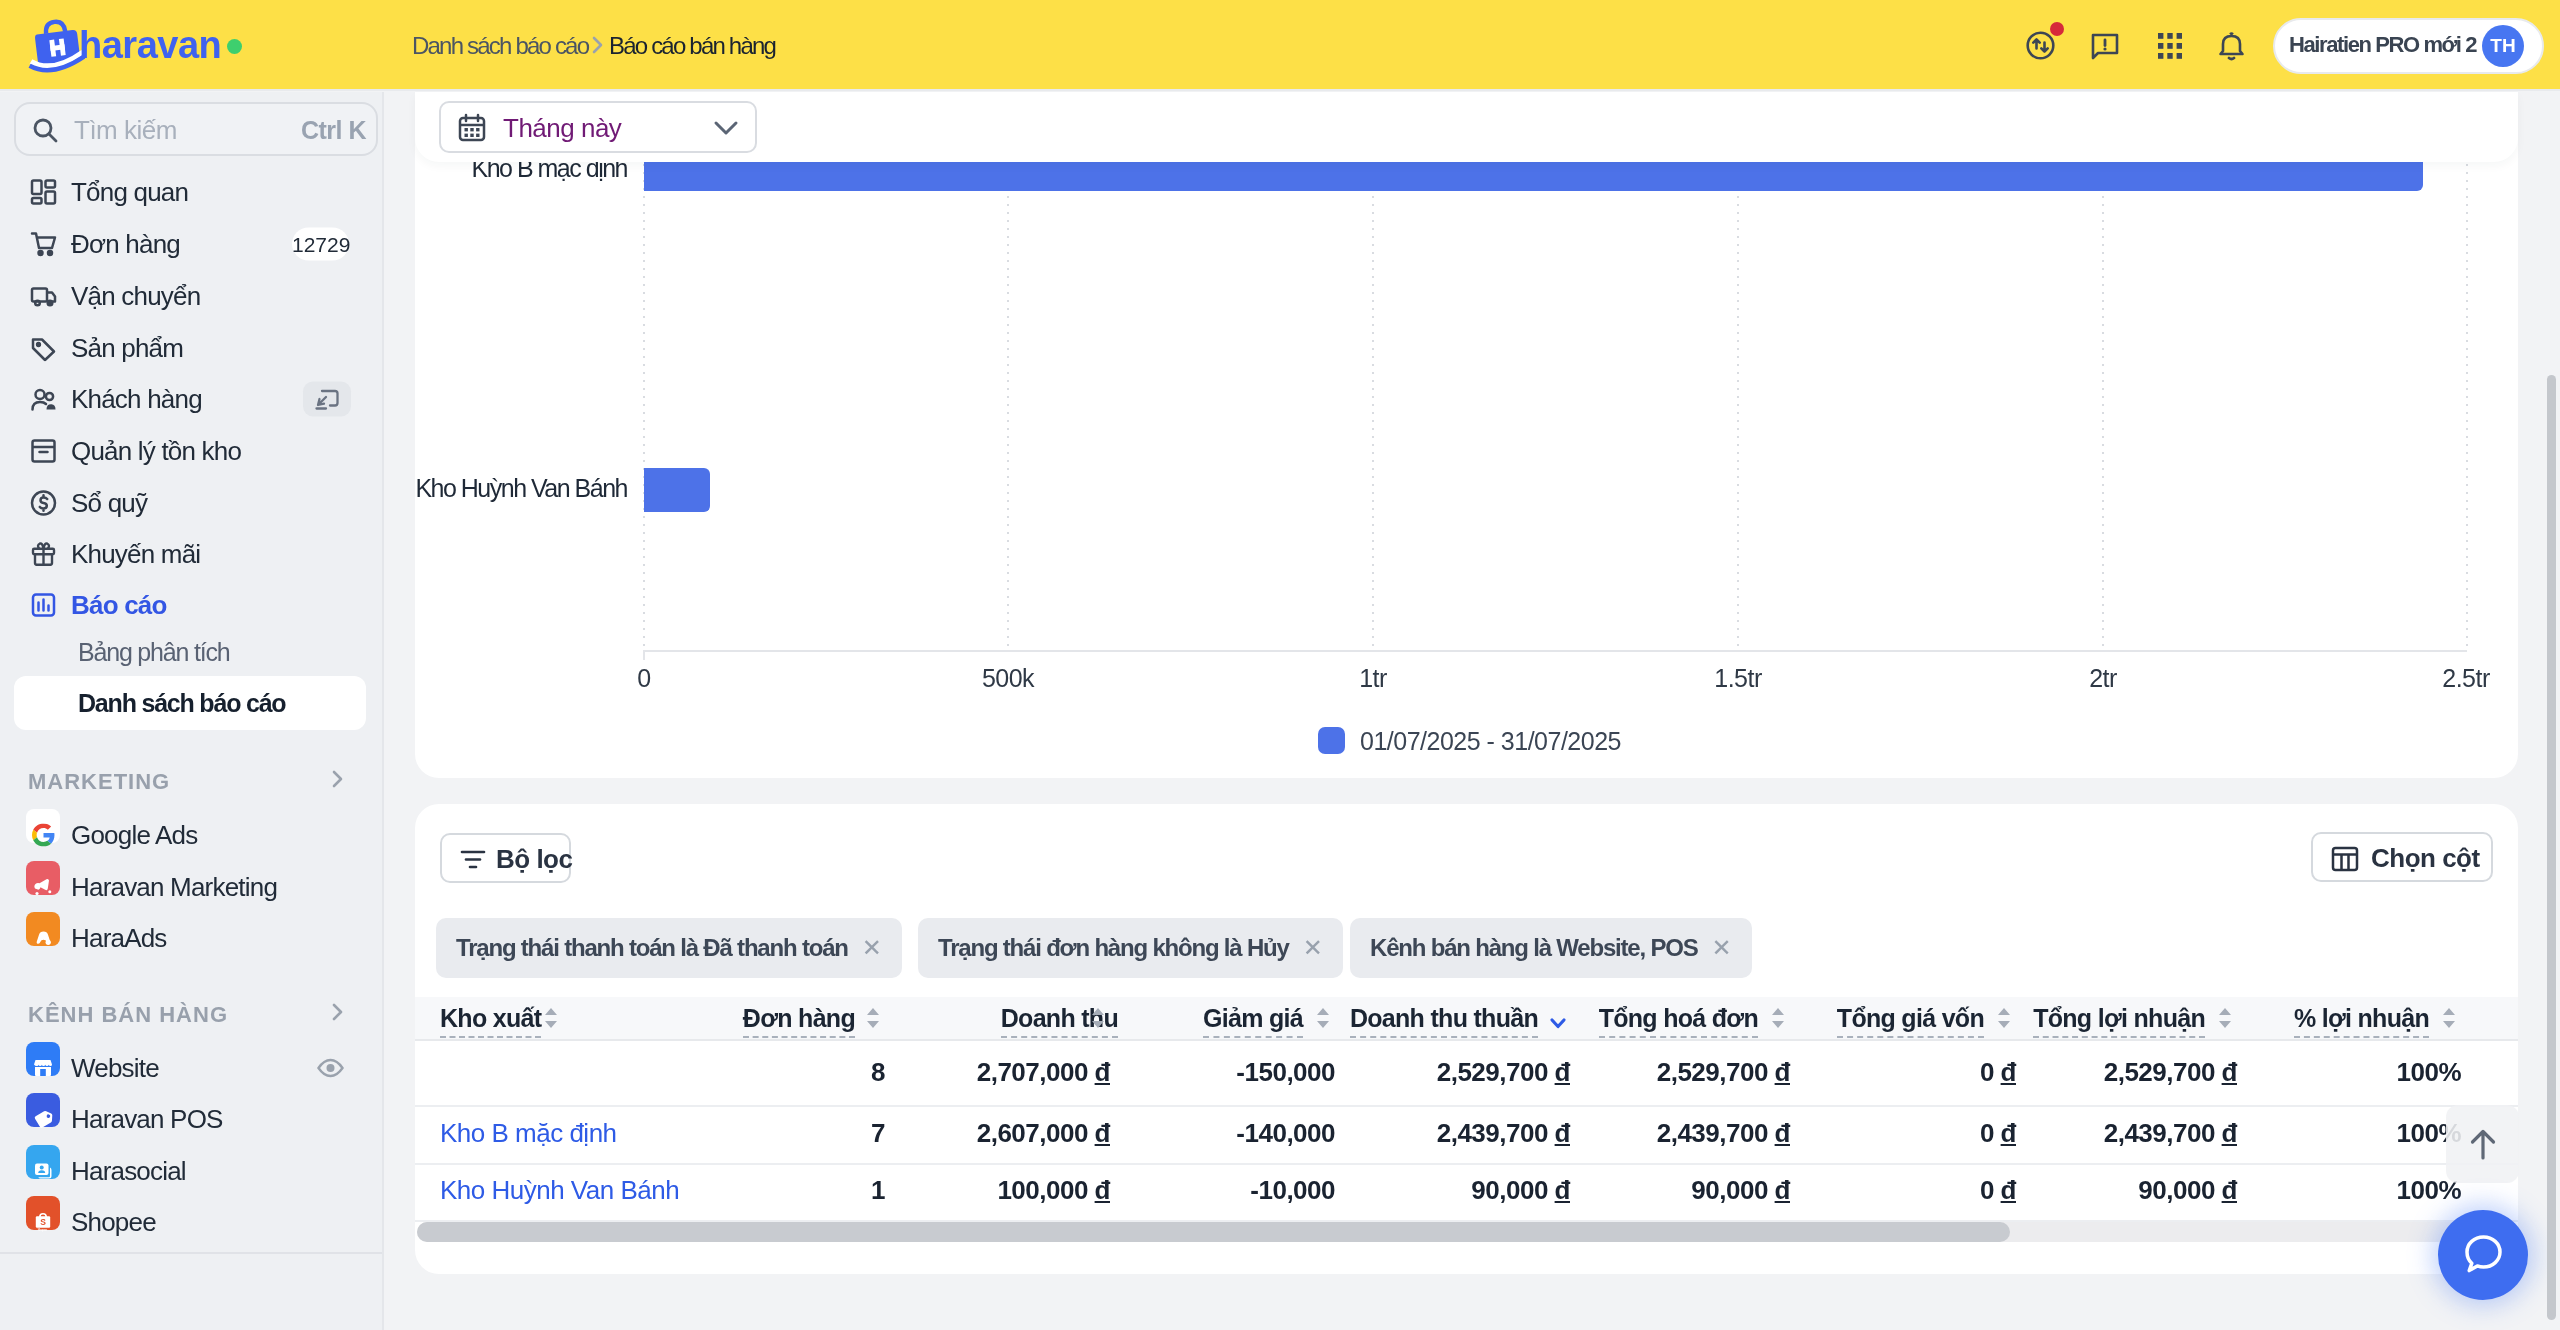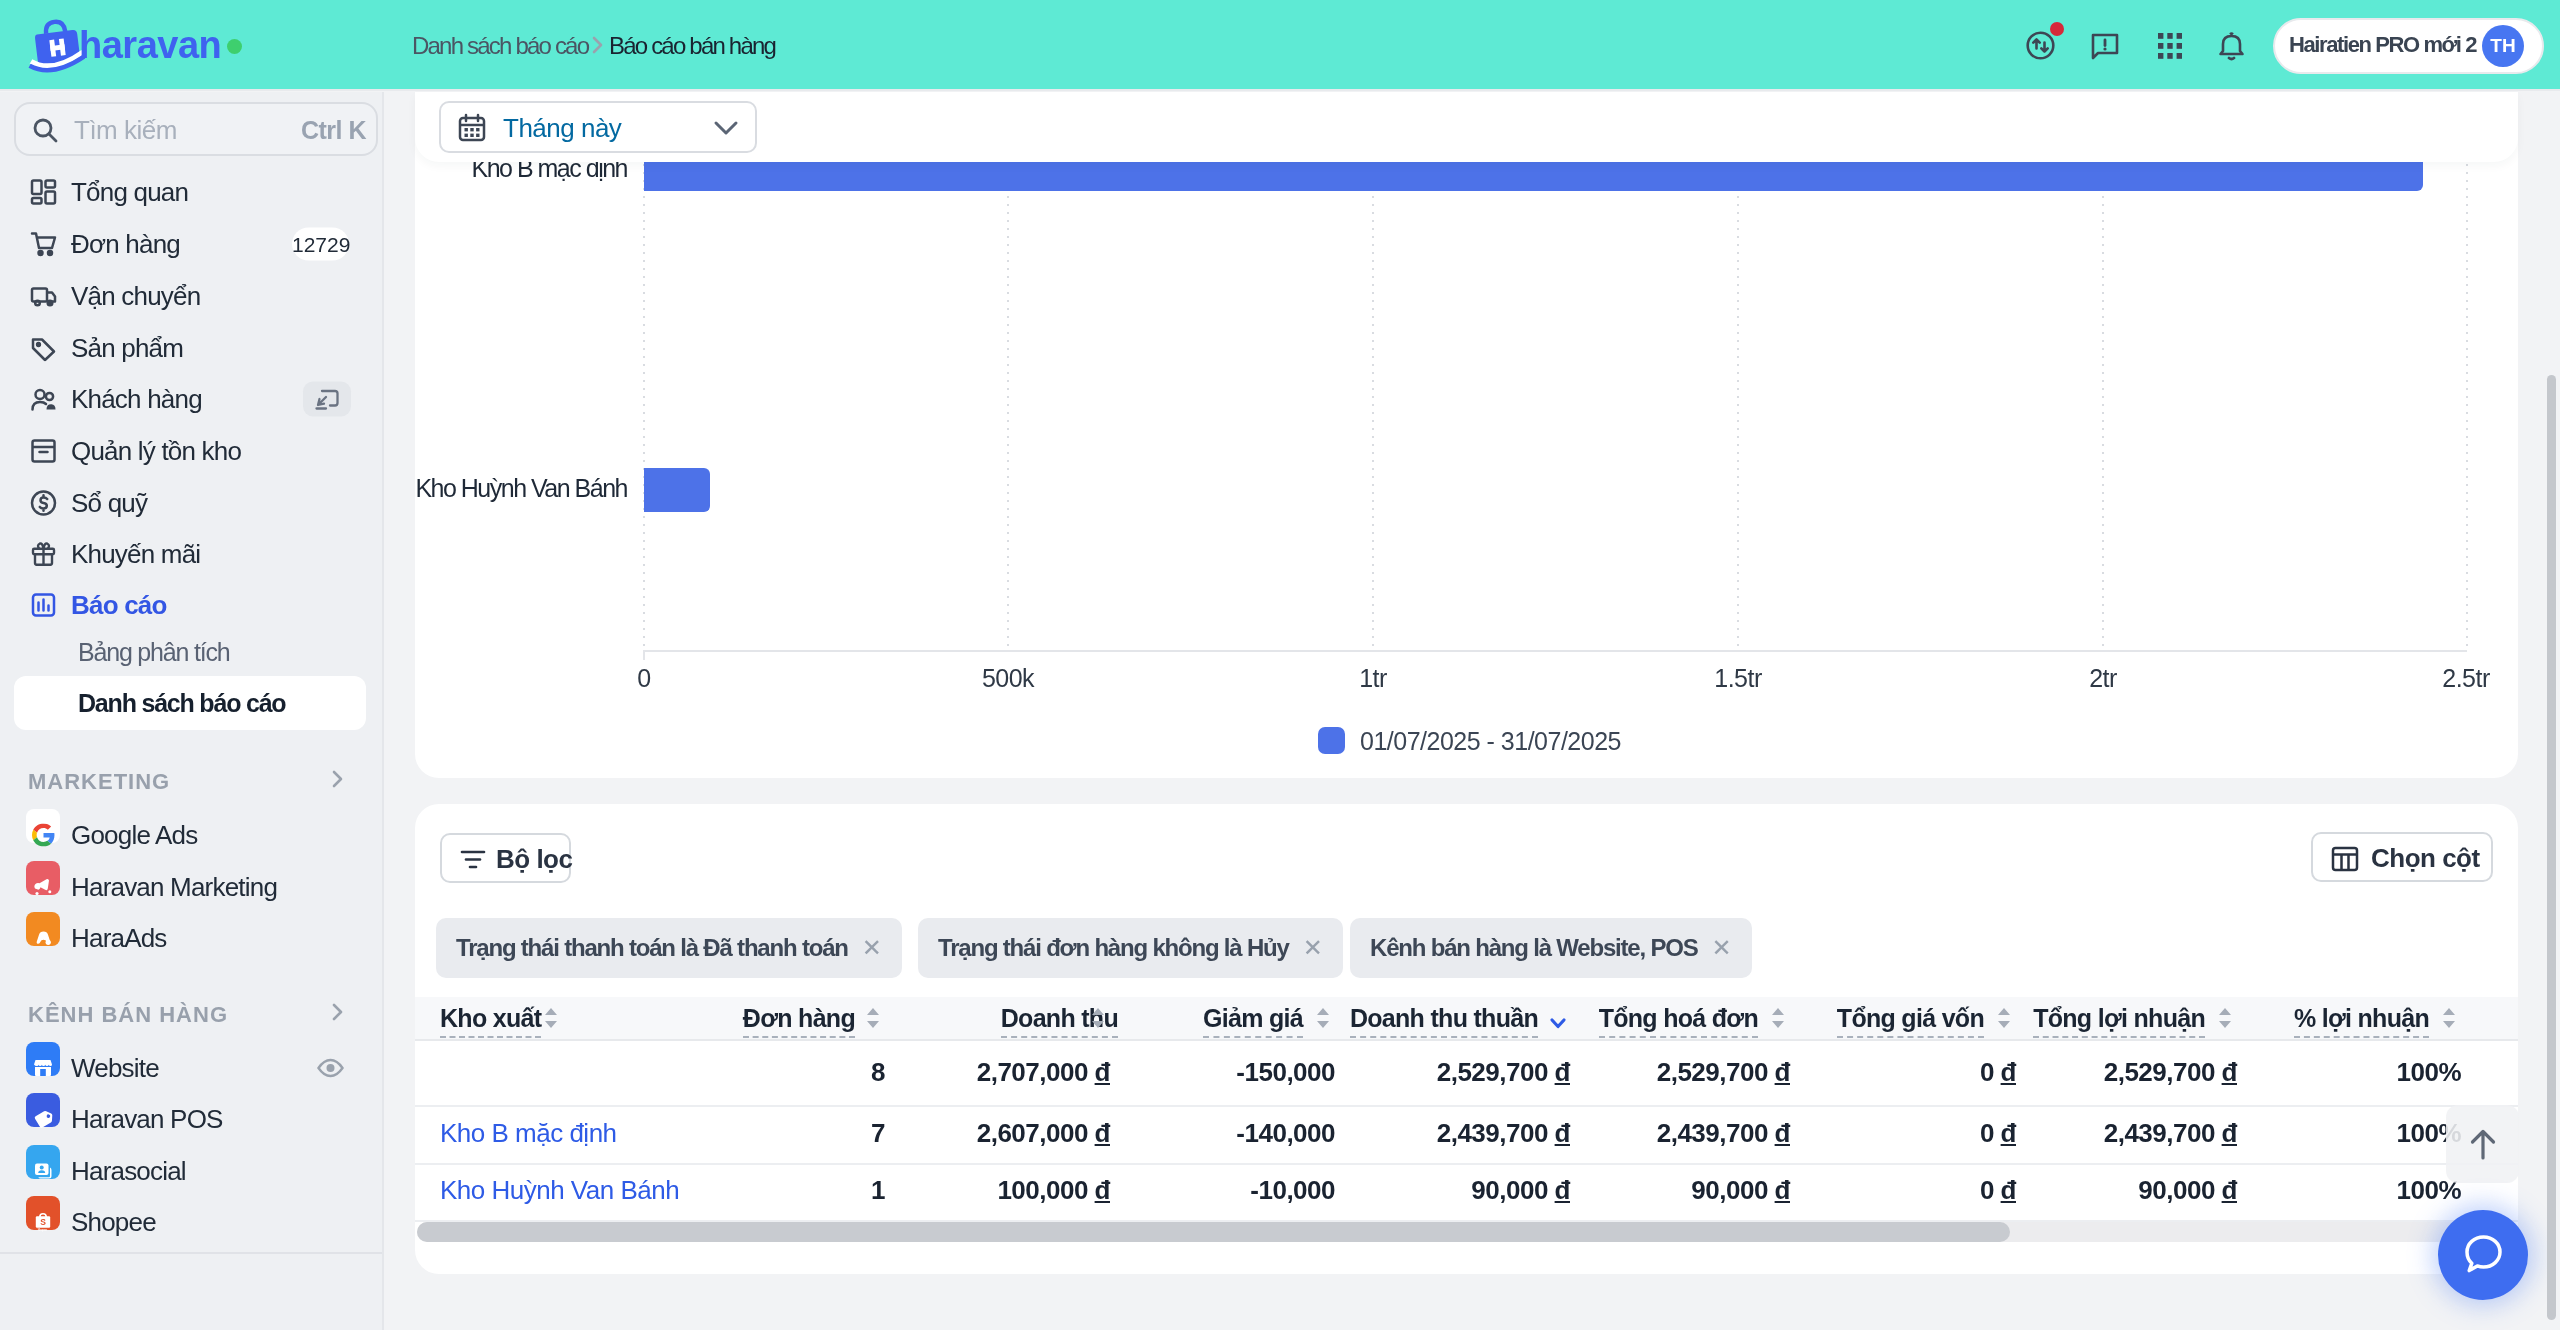--- a/index.html
+++ b/index.html
@@ -2,21 +2,21 @@
 <html lang="vi"><head>
 <meta charset="utf-8">
 <title>Báo cáo bán hàng</title>
 <style>
   * { margin:0; padding:0; box-sizing:border-box; }
   html,body { width:2560px; height:1330px; overflow:hidden; }
   body { font-family:"Liberation Sans", sans-serif; background:#f2f3f5; position:relative; letter-spacing:-0.5px; }
   .abs { position:absolute; }
 
   
-  #header { position:absolute; left:0; top:0; width:2560px; height:91px; background:#5eead4; border-bottom:2px solid #e8eaed; z-index:50; }
+  #header { position:absolute; left:0; top:0; width:2560px; height:91px; background:#fde047; border-bottom:2px solid #e8eaed; z-index:50; }
   .logo-text { position:absolute; left:79px; top:24px; font-size:38px; font-weight:700; color:#3f62ef; letter-spacing:-0.5px; }
   .crumb { position:absolute; top:32px; font-size:24px; letter-spacing:-1.8px; }
 
   
   #sidebar { position:absolute; left:0; top:92px; width:384px; height:1238px; background:#eef0f3; border-right:2px solid #e4e6ea; }
   .search { position:absolute; left:14px; top:10px; width:364px; height:54px; background:#f0f2f5; border:2px solid #dadde2; border-radius:16px; }
   .mi { position:absolute; left:0; width:384px; height:52px; }
   .mi .ic { position:absolute; left:30px; top:50%; transform:translateY(-50%); width:27px; height:27px; }
   .mi .lb { position:absolute; left:71px; top:50%; transform:translateY(-50%); font-size:26px; color:#212b38; font-weight:500; white-space:nowrap; letter-spacing:-0.8px; }
   .mi .lb.blue { color:#3356e4; font-weight:600; }
@@ -355,21 +355,21 @@
             <g fill="#3d4654" stroke="none">
               <rect x="7.5" y="15" width="3.4" height="3.4"></rect>
               <rect x="13.3" y="15" width="3.4" height="3.4"></rect>
               <rect x="19.1" y="15" width="3.4" height="3.4"></rect>
               <rect x="7.5" y="20.6" width="3.4" height="3.4"></rect>
               <rect x="13.3" y="20.6" width="3.4" height="3.4"></rect>
               <rect x="19.1" y="20.6" width="3.4" height="3.4"></rect>
             </g>
           </g>
         </svg>
-      <div class="abs" style="left:62px;top:10px;font-size:26px;color:#0369a1;font-weight:500;letter-spacing:-0.5px;">Tháng này</div>
+      <div class="abs" style="left:62px;top:10px;font-size:26px;color:#701a75;font-weight:500;letter-spacing:-0.5px;">Tháng này</div>
       <svg class="abs" style="left:272px;top:17px" width="26" height="18" viewBox="0 0 26 18">
           <path d="M3 3 L13 13 L23 3" fill="none" stroke="#5b6575" stroke-width="3" stroke-linecap="round" stroke-linejoin="round"></path>
         </svg>
     </div>
   </div>
 
   <div class="abs" style="left:29px;top:712px;width:2103px;height:470px;background:#fff;border-radius:24px;">
 
     <div class="abs" style="left:25px;top:29px;width:131px;height:50px;border:2px solid #d5d9de;border-radius:10px;">
       <svg class="abs" style="left:18px;top:14px" width="26" height="22" viewBox="0 0 26 22">

